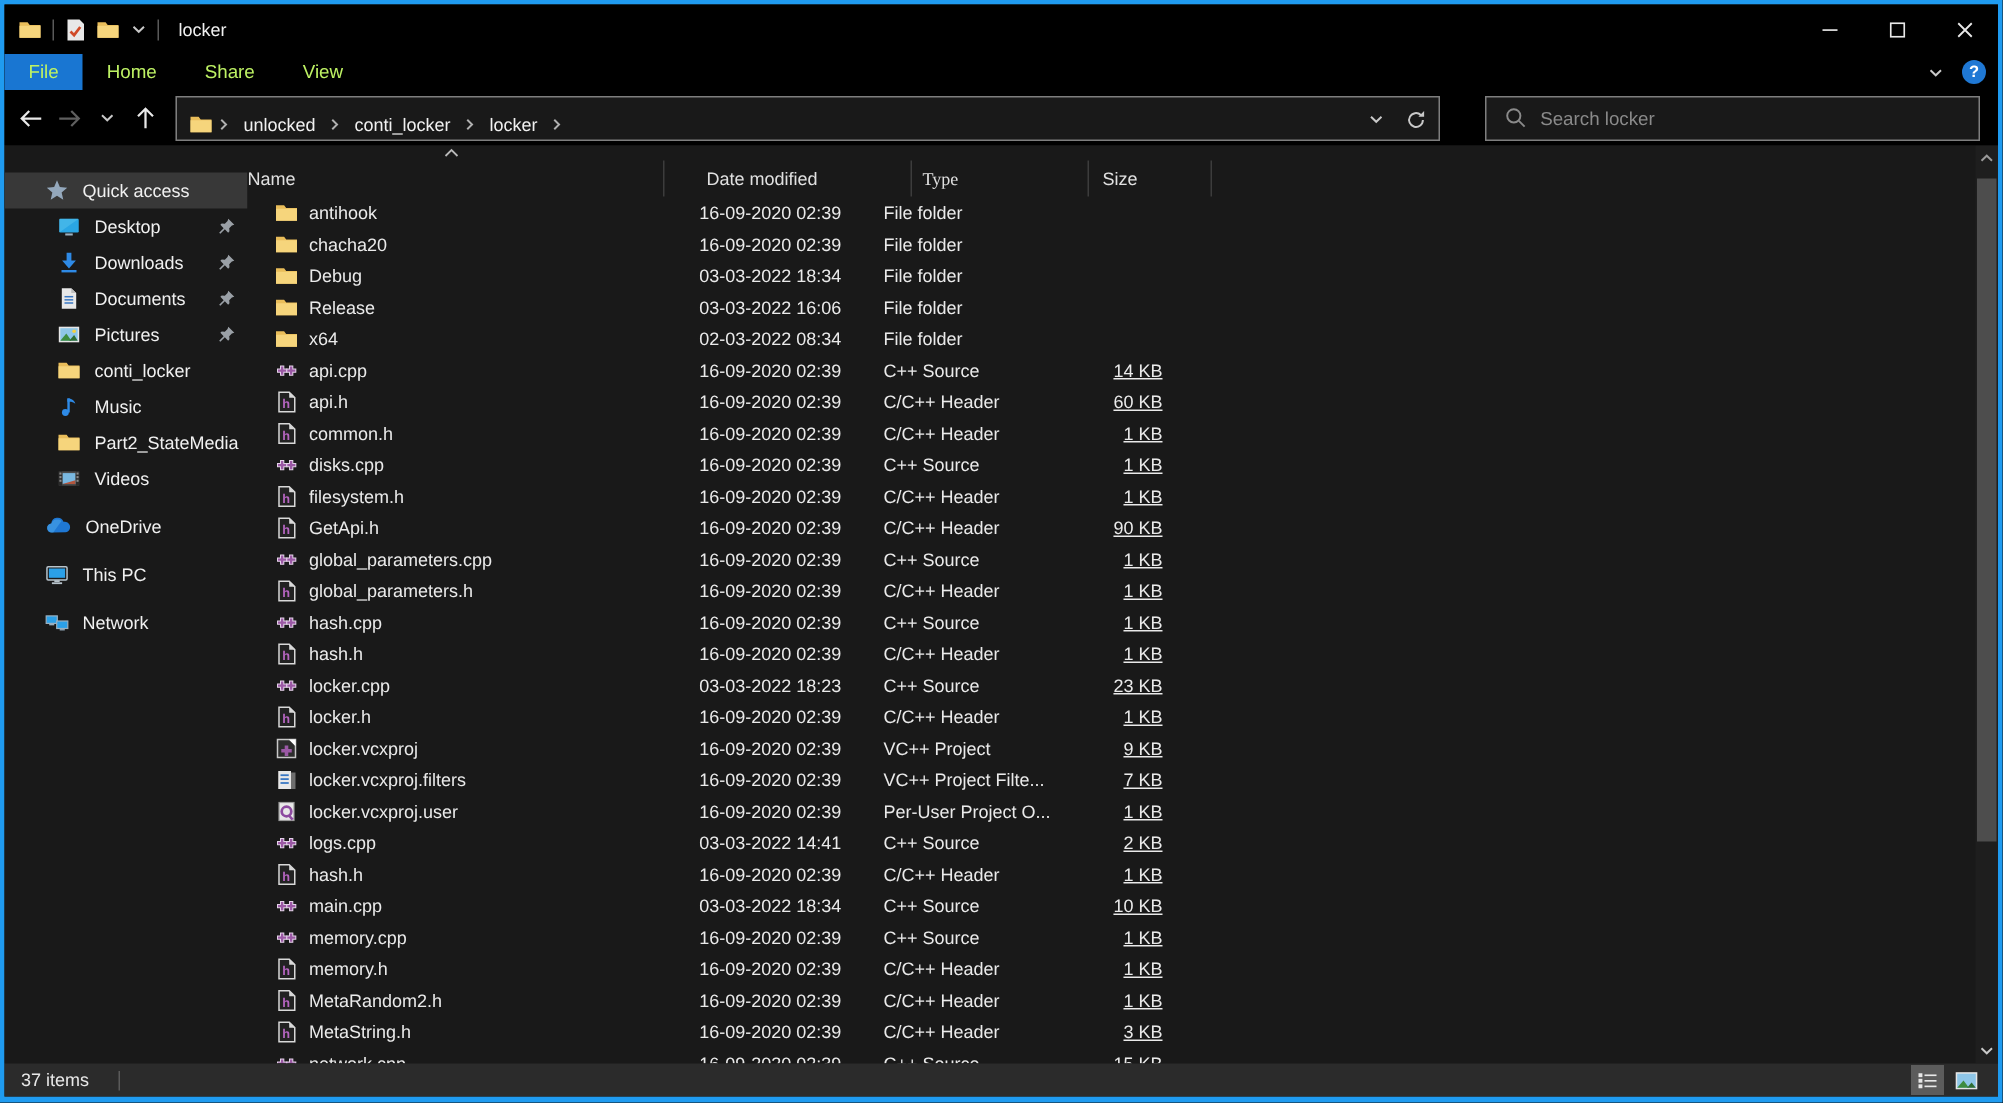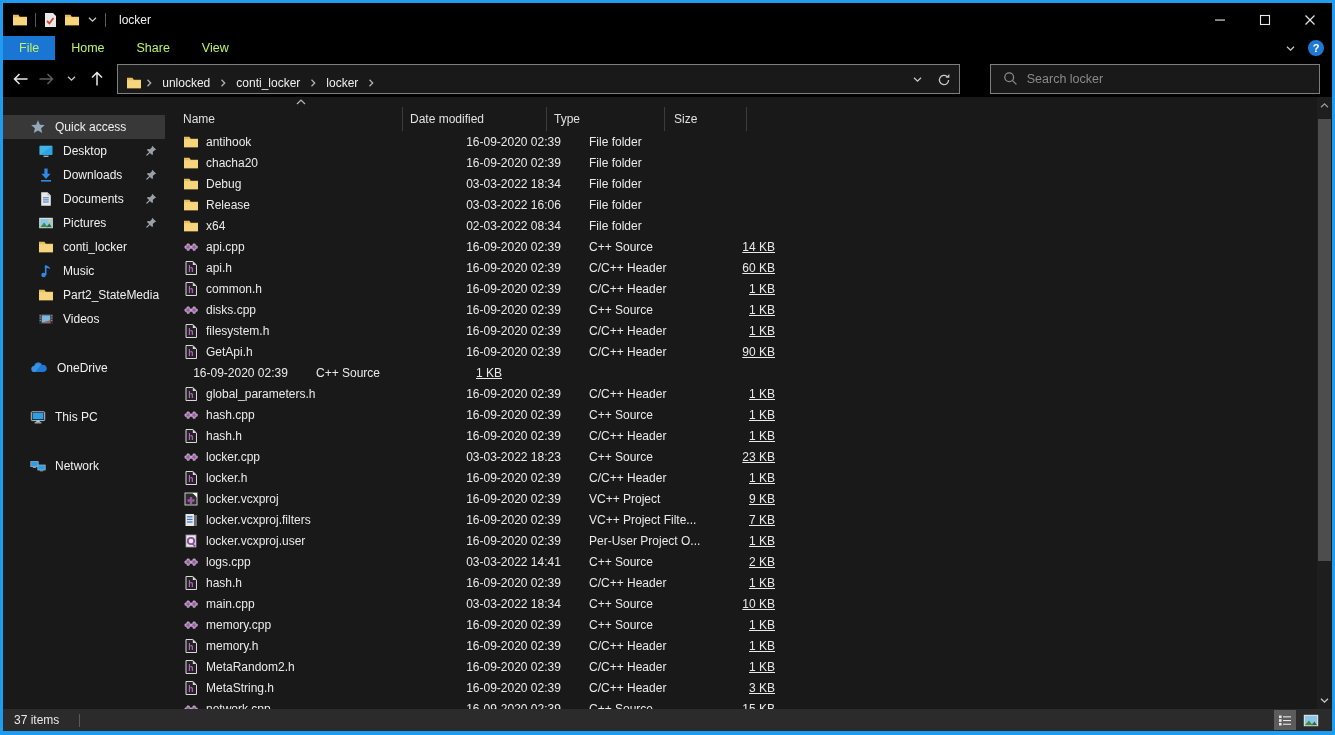--- a/index.html
+++ b/index.html
@@ -41,21 +41,21 @@
   .searchbox input::placeholder { color:#8a8a8a; opacity:1; }
 
   
   .main { flex:1; display:flex; overflow:hidden; background:#191919; }
   .sidebar { width:162px; flex:0 0 auto; padding-top:18px; overflow:hidden; }
   .side-row { height:24px; display:flex; align-items:center; gap:9px; font-size:12px; color:#f0f0f0;
               padding-left:27px; position:relative; white-space:nowrap; }
   .side-row.lvl1 { padding-left:35px; }
   .side-row.selected { background:#383838; }
   .side-row .pin { position:absolute; right:8px; top:6px; }
-  .side-row.group { margin-top:25px; }
+  .side-row.group { margin-top:8px; }
 
   .filearea { flex:1; position:relative; overflow:hidden; }
   .list-header { height:34px; display:flex; align-items:flex-end; position:relative; }
   .hcell { height:24px; line-height:24px; font-size:12px; color:#e0e0e0;
            border-right:1px solid #3c3c3c; overflow:hidden; white-space:nowrap; }
   .sort-caret { position:absolute; top:1px; left:130px; }
   .rows { position:absolute; top:34px; left:0; right:0; bottom:0; overflow:hidden; }
   .frow { height:21px; display:flex; align-items:center; font-size:12px; color:#eaeaea; }
   .c-name { width:273px; padding-left:18px; display:flex; align-items:center; gap:7px; overflow:hidden; white-space:nowrap; }
   .c-date { width:144px; padding-left:7px; white-space:nowrap;text-align:center; }
@@ -402,23 +402,23 @@
         </div>
       </div>
 
     <div class="filearea">
       <div class="list-header" id="list-header">
         <span class="ic sort-caret">
             <svg width="12" height="8" viewBox="0 0 12 8">
               <path fill="none" stroke="#b8b8b8" stroke-width="1.2" d="M2 6 6 2l4 4"></path>
             </svg>
           </span>
-      <div class="hcell" style="width: 238px; padding-left: 18px;">Name</div>
-          <div class="hcell" style="width: 144px; padding-left: 7px;">Date modified</div>
-          <div class="hcell" style="width: 118px; padding-left: 7px;">Type</div>
+      <div class="hcell" style="width: 278px; ">Name</div>
+          <div class="hcell" style="width: 144px; padding-left: 7px; margin-left: 21px;">Date modified</div>
+          <div class="hcell" style="width: 118px; padding-left: 7px; font-family: Liberation Serif, serif;">Type</div>
           <div class="hcell" style="width: 82px; padding-left: 9px;">Size</div>
         </div>
       <div class="rows" id="rows">
           <div class="frow">
             <div class="c-name">
               <span class="ic">
                 <svg width="16" height="16" viewBox="0 0 16 16">
                   <path fill="#e9bd5a" d="M1 2.8h5.4l1.4 1.9H15V13.2H1z"></path>
                   <path fill="#f6d57c" d="M1 5.2h14v8H1z"></path>
                 </svg>
@@ -571,20 +571,31 @@
                   <text x="5.2" y="12.2" font-size="8.5" font-weight="bold" fill="#b565c0" font-family="Liberation Sans, sans-serif">h</text>
                 </svg>
               </span>
               <span>GetApi.h</span>
             </div>
             <div class="c-date">16-09-2020 02:39</div>
             <div class="c-type">C/C++ Header</div>
             <div class="c-size">90 KB</div>
           </div>
           <div class="frow">
+            <div class="c-name">
+              <span class="ic">
+                <svg width="16" height="16" viewBox="0 0 16 16">
+                  <g fill="#9b59a5" stroke="#e3d2e8" stroke-width="0.7">
+                    <path d="M4 5h2.2v2H8.2v2.2H6.2v2H4v-2H2V7h2z"></path>
+                    <path d="M10 5h2.2v2h2v2.2h-2v2H10v-2H8.2V7H10z"></path>
+                  </g>
+                </svg>
+              </span>
+              <span>global_parameters.cpp</span>
+            </div>
             <div class="c-date">16-09-2020 02:39</div>
             <div class="c-type">C++ Source</div>
             <div class="c-size">1 KB</div>
           </div>
           <div class="frow">
             <div class="c-name">
               <span class="ic">
                 <svg width="16" height="16" viewBox="0 0 16 16">
                   <path fill="#222" stroke="#d8d8d8" stroke-width="1" d="M3 1.5h6.8l3.7 3.6v9.4H3z"></path>
                   <path fill="#d8d8d8" d="M9.8 1.5l3.7 3.6H9.8z"></path>

